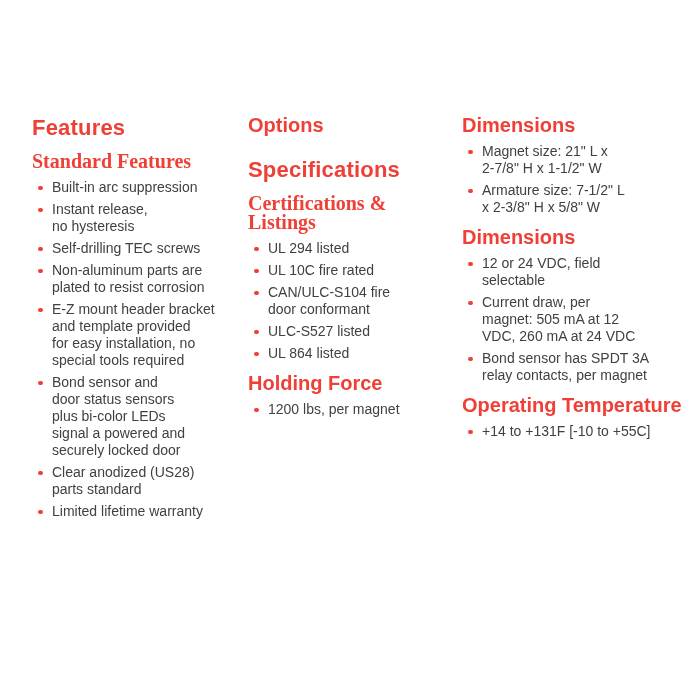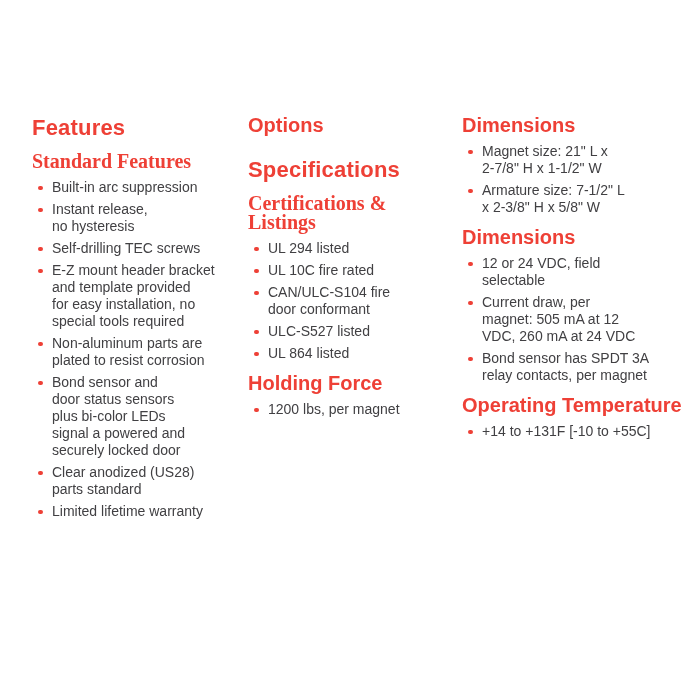--- a/index.html
+++ b/index.html
@@ -81,26 +81,26 @@
 <div class="page">
 
   <section class="col col-1">
     <h1>Features</h1>
     <h2>Standard Features</h2>
     <ul>
       <li>Built-in arc suppression</li>
       <li>Instant release,
 no hysteresis</li>
       <li>Self-drilling TEC screws</li>
+      <li>Non-aluminum parts are
+plated to resist corrosion</li>
       <li>E-Z mount header bracket
 and template provided
 for easy installation, no
 special tools required</li>
-      <li>Non-aluminum parts are
-plated to resist corrosion</li>
       <li>Bond sensor and
 door status sensors
 plus bi-color LEDs
 signal a powered and
 securely locked door</li>
       <li>Clear anodized (US28)
 parts standard</li>
       <li>Limited lifetime warranty</li>
     </ul>
   </section>

